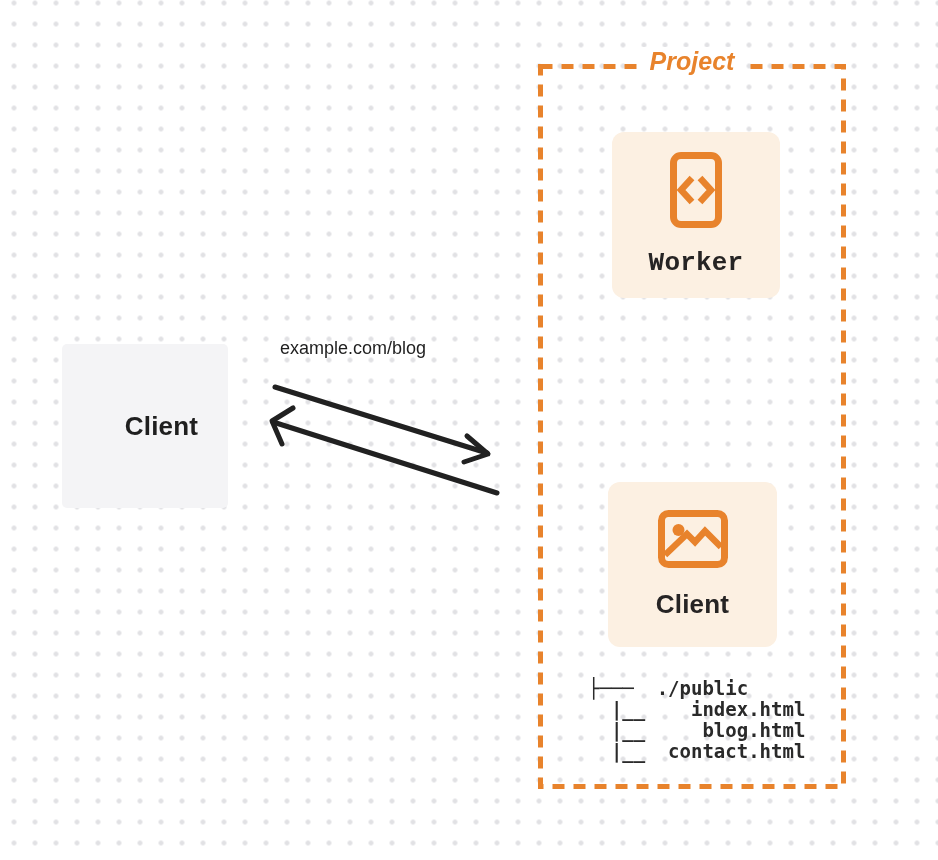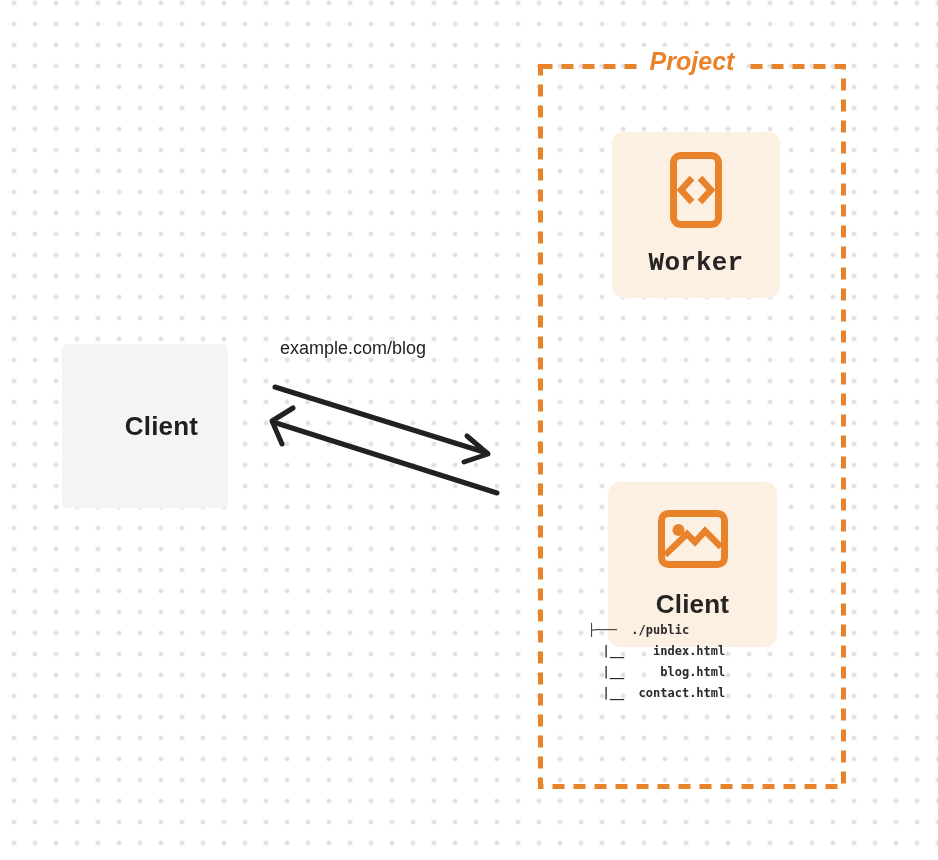--- a/index.html
+++ b/index.html
@@ -87,24 +87,24 @@
   .card .icon { color: var(--orange, #e8832c); line-height: 0; }
   .card .card-label {
     font-size: 26px; font-weight: bold;
     color: #262424;
     letter-spacing: 0.2px;
   }
 
   
   .file-tree {
     position: absolute;
-    left: 588px; top: 620px;
+    left: 588px; top: 678px;
     margin: 0;
     font-family: "DejaVu Sans Mono", "Liberation Mono", monospace;
-    font-size: 12px;
+    font-size: 19px;
     line-height: 21px;
     font-weight: bold;
     color: #2a2a2a;
     white-space: pre;
   }
 </style>
 </head>
 <body>
 
 <div class="canvas">

